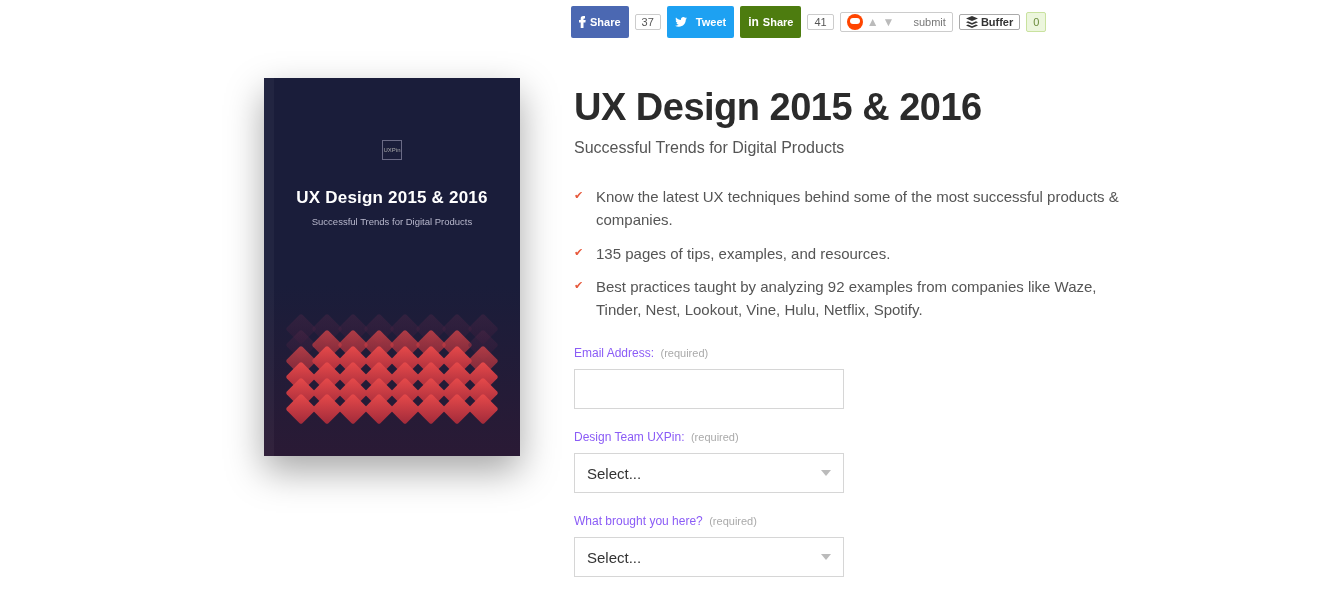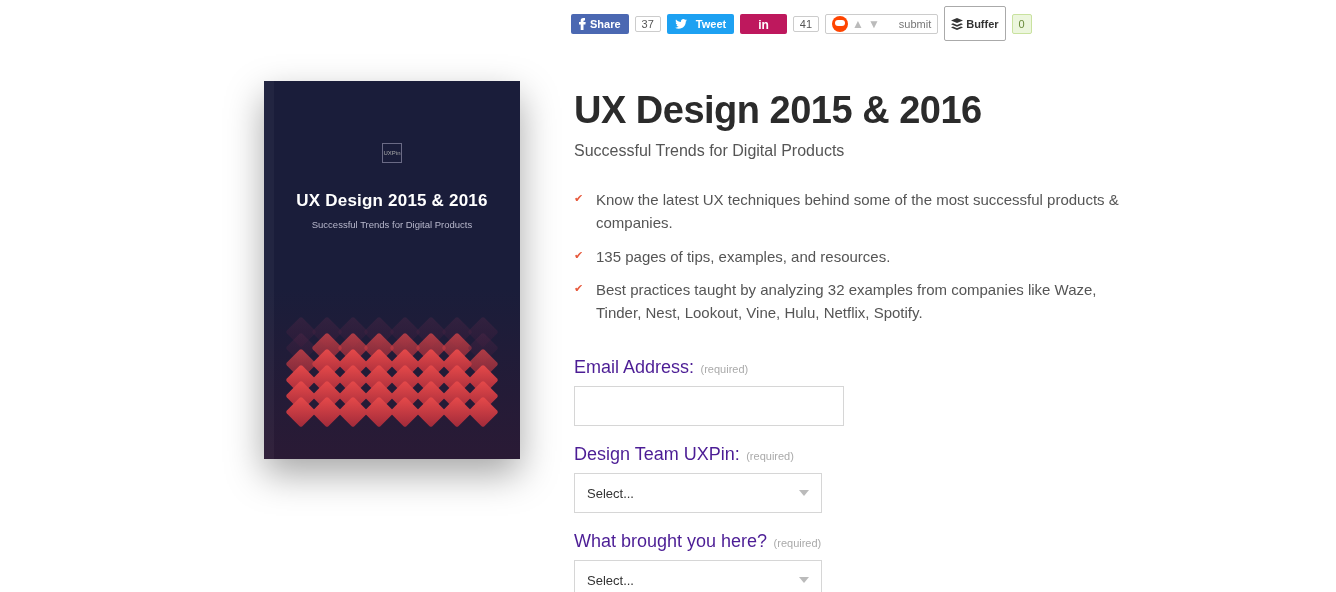--- a/index.html
+++ b/index.html
@@ -14,30 +14,30 @@
 .share-bar {
   padding: 6px 0 0 571px;
   display: flex;
   gap: 6px;
   align-items: center;
 }
 .share-btn {
   display: inline-flex;
   align-items: center;
   height: 20px;
-  padding: 4px 8px;
+  padding: 16px 8px;
   font-size: 11px;
   font-weight: bold;
   color: #fff;
   border-radius: 2px;
   gap: 4px;
 }
 .fb { background: #4b68b2; }
 .tw { background: #1da1f2; gap: 9px; }
-.li { background: #be185d; flex-direction: column; }
+.li { background: #4d7c0f; }
 .count {
   display: inline-flex;
   align-items: center;
   height: 16px;
   padding: 0 6px;
   font-size: 11px;
   border: 1px solid #ccc;
   background: #fff;
   color: #555;
   border-radius: 2px;
@@ -58,21 +58,21 @@
   width: 16px; height: 16px; border-radius: 50%;
   background: #ff4500; display: inline-block;
   position: relative;
 }
 .reddit-icon::after {
   content: ""; position: absolute; top: 4px; left: 3px;
   width: 10px; height: 6px; border-radius: 5px; background: #fff;
 }
 .arrow { color: #bbb; font-size: 12px; }
 .buffer-btn {
-  display: inline-flex; align-items: center; height: 35px;
+  display: inline-flex; align-items: center; height: 16px;
   padding: 0 6px; font-size: 11px; font-weight: bold;
   border: 1px solid #aaa; border-radius: 2px; background: #fff;
   color: #333; gap: 3px;
 }
 .buffer-count {
   height: 20px; padding: 0 6px; display: inline-flex; align-items: center;
   background: #ecf6dd; color: #6a8b3b; font-size: 11px; border: 1px solid #c9e29f;
   border-radius: 2px;
 }
 .main {
@@ -112,41 +112,41 @@
 .cube.dim { opacity: 0.35; background: linear-gradient(135deg, #5a2a4a 0%, #3a1a3a 100%); }
 .cube.mid { opacity: 0.7; }
 .content-col { flex: 0 0 560px; }
 h1 {
   font-size: 38px; font-weight: 800; color: #2b2b2b;
   letter-spacing: -0.5px; margin-top: 8px;
 }
 .subtitle {
   font-size: 16px; color: #555; margin-top: 10px; margin-bottom: 28px;
 }
-.bullets { list-style: none; margin-bottom: 33px; }
+.bullets { list-style: none; margin-bottom: 22px; }
 .bullets li {
   position: relative; padding-left: 22px; font-size: 15px;
   color: #555; line-height: 1.55; margin-bottom: 10px;
 }
 .bullets li::before {
   content: "✔"; position: absolute; left: 0; top: 2px;
   color: #e7593c; font-size: 11px;
 }
 .form-group { margin-bottom: 18px; }
-.form-label { font-size: 18px; color: #4c1d95; }
+.form-label { font-size: 12px; color: #8b5cf6; }
 .req { font-size: 11px; color: #aaa; margin-left: 2px; }
 .text-input {
   width: 270px; height: 40px; border: 1px solid #d6d6d6;
   margin-top: 8px; font-size: 14px; padding: 0 10px;
 }
 .select {
-  width: 248px; height: 40px; border: 1px solid #d6d6d6;
+  width: 270px; height: 40px; border: 1px solid #d6d6d6;
   margin-top: 8px; display: flex; align-items: center;
   justify-content: space-between; padding: 0 12px;
-  font-size: 13px; color: #333; background: #fff;
+  font-size: 15px; color: #333; background: #fff;
 }
 .chevron {
   width: 0; height: 0; border-left: 5px solid transparent;
   border-right: 5px solid transparent; border-top: 6px solid #bbb;
 }
 </style>
 </head>
 <body>
 
 <div class="share-bar">
@@ -259,21 +259,21 @@
     </div>
   </div>
 
   <div class="content-col">
     <h1>UX Design 2015 &amp; 2016</h1>
     <div class="subtitle">Successful Trends for Digital Products</div>
 
     <ul class="bullets">
       <li>Know the latest UX techniques behind some of the most successful products &amp; companies.</li>
       <li>135 pages of tips, examples, and resources.</li>
-      <li>Best practices taught by analyzing 32 examples from companies like Waze, Tinder, Nest, Lookout, Vine, Hulu, Netflix, Spotify.</li>
+      <li>Best practices taught by analyzing 92 examples from companies like Waze, Tinder, Nest, Lookout, Vine, Hulu, Netflix, Spotify.</li>
     </ul>
 
     <div class="form-group">
       <span class="form-label">Email Address:</span>
       <span class="req">(required)</span><br>
       <input type="text" class="text-input" style="">
     </div>
 
     <div class="form-group">
       <span class="form-label">Design Team UXPin:</span>

